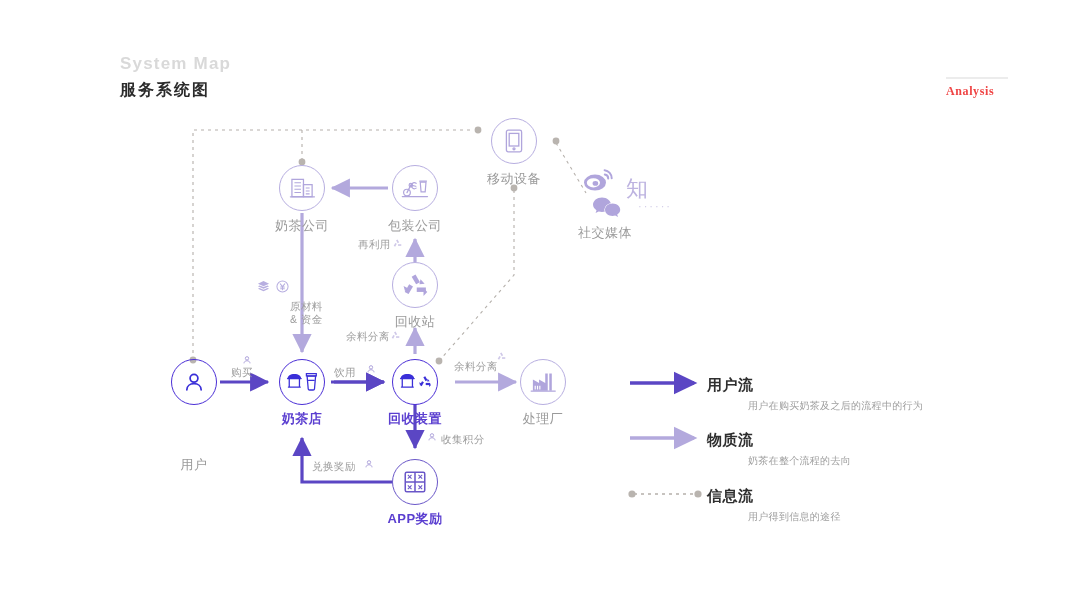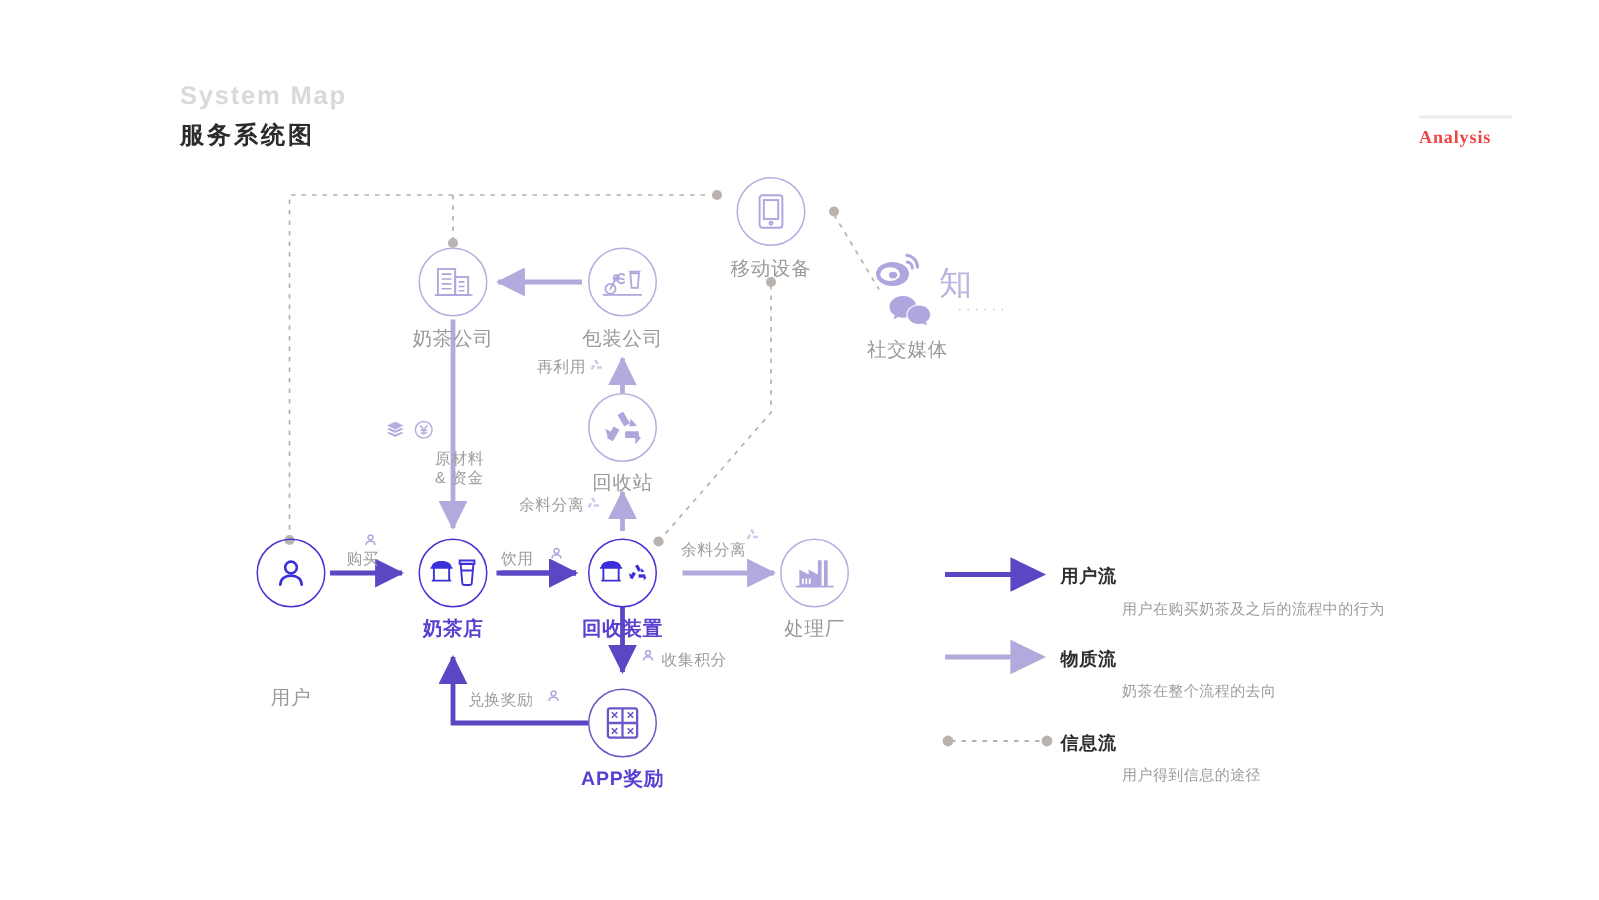--- a/index.html
+++ b/index.html
@@ -43,21 +43,21 @@
           text-align:center;letter-spacing:.5px;}
   .nlabel.accent{color:#5b3fd0;font-weight:bold;}
 
   
   .elabel{position:absolute;font-size:10.5px;color:#9d9d9d;white-space:nowrap;letter-spacing:.4px;}
   .elabel.two{line-height:13px;text-align:center;margin-left:36px;}
 
   svg.wires{position:absolute;left:0;top:0;width:1066px;height:600px;overflow:visible;}
 
   
-  .lg-title{position:absolute;font-size:12px;font-weight:bold;color:#2f2f2f;white-space:nowrap;letter-spacing:.5px;}
+  .lg-title{position:absolute;font-size:15px;font-weight:bold;color:#2f2f2f;white-space:nowrap;letter-spacing:.5px;}
   .lg-desc{position:absolute;font-size:10px;color:#9e9e9e;white-space:nowrap;letter-spacing:.3px;margin-left:41px;}
 </style>
 </head>
 <body>
 
 <div id="stage">
 
   <div class="hdr-en">System Map</div>
   <div class="hdr-cn">服务系统图</div>
   <div class="hdr-rule"></div>

